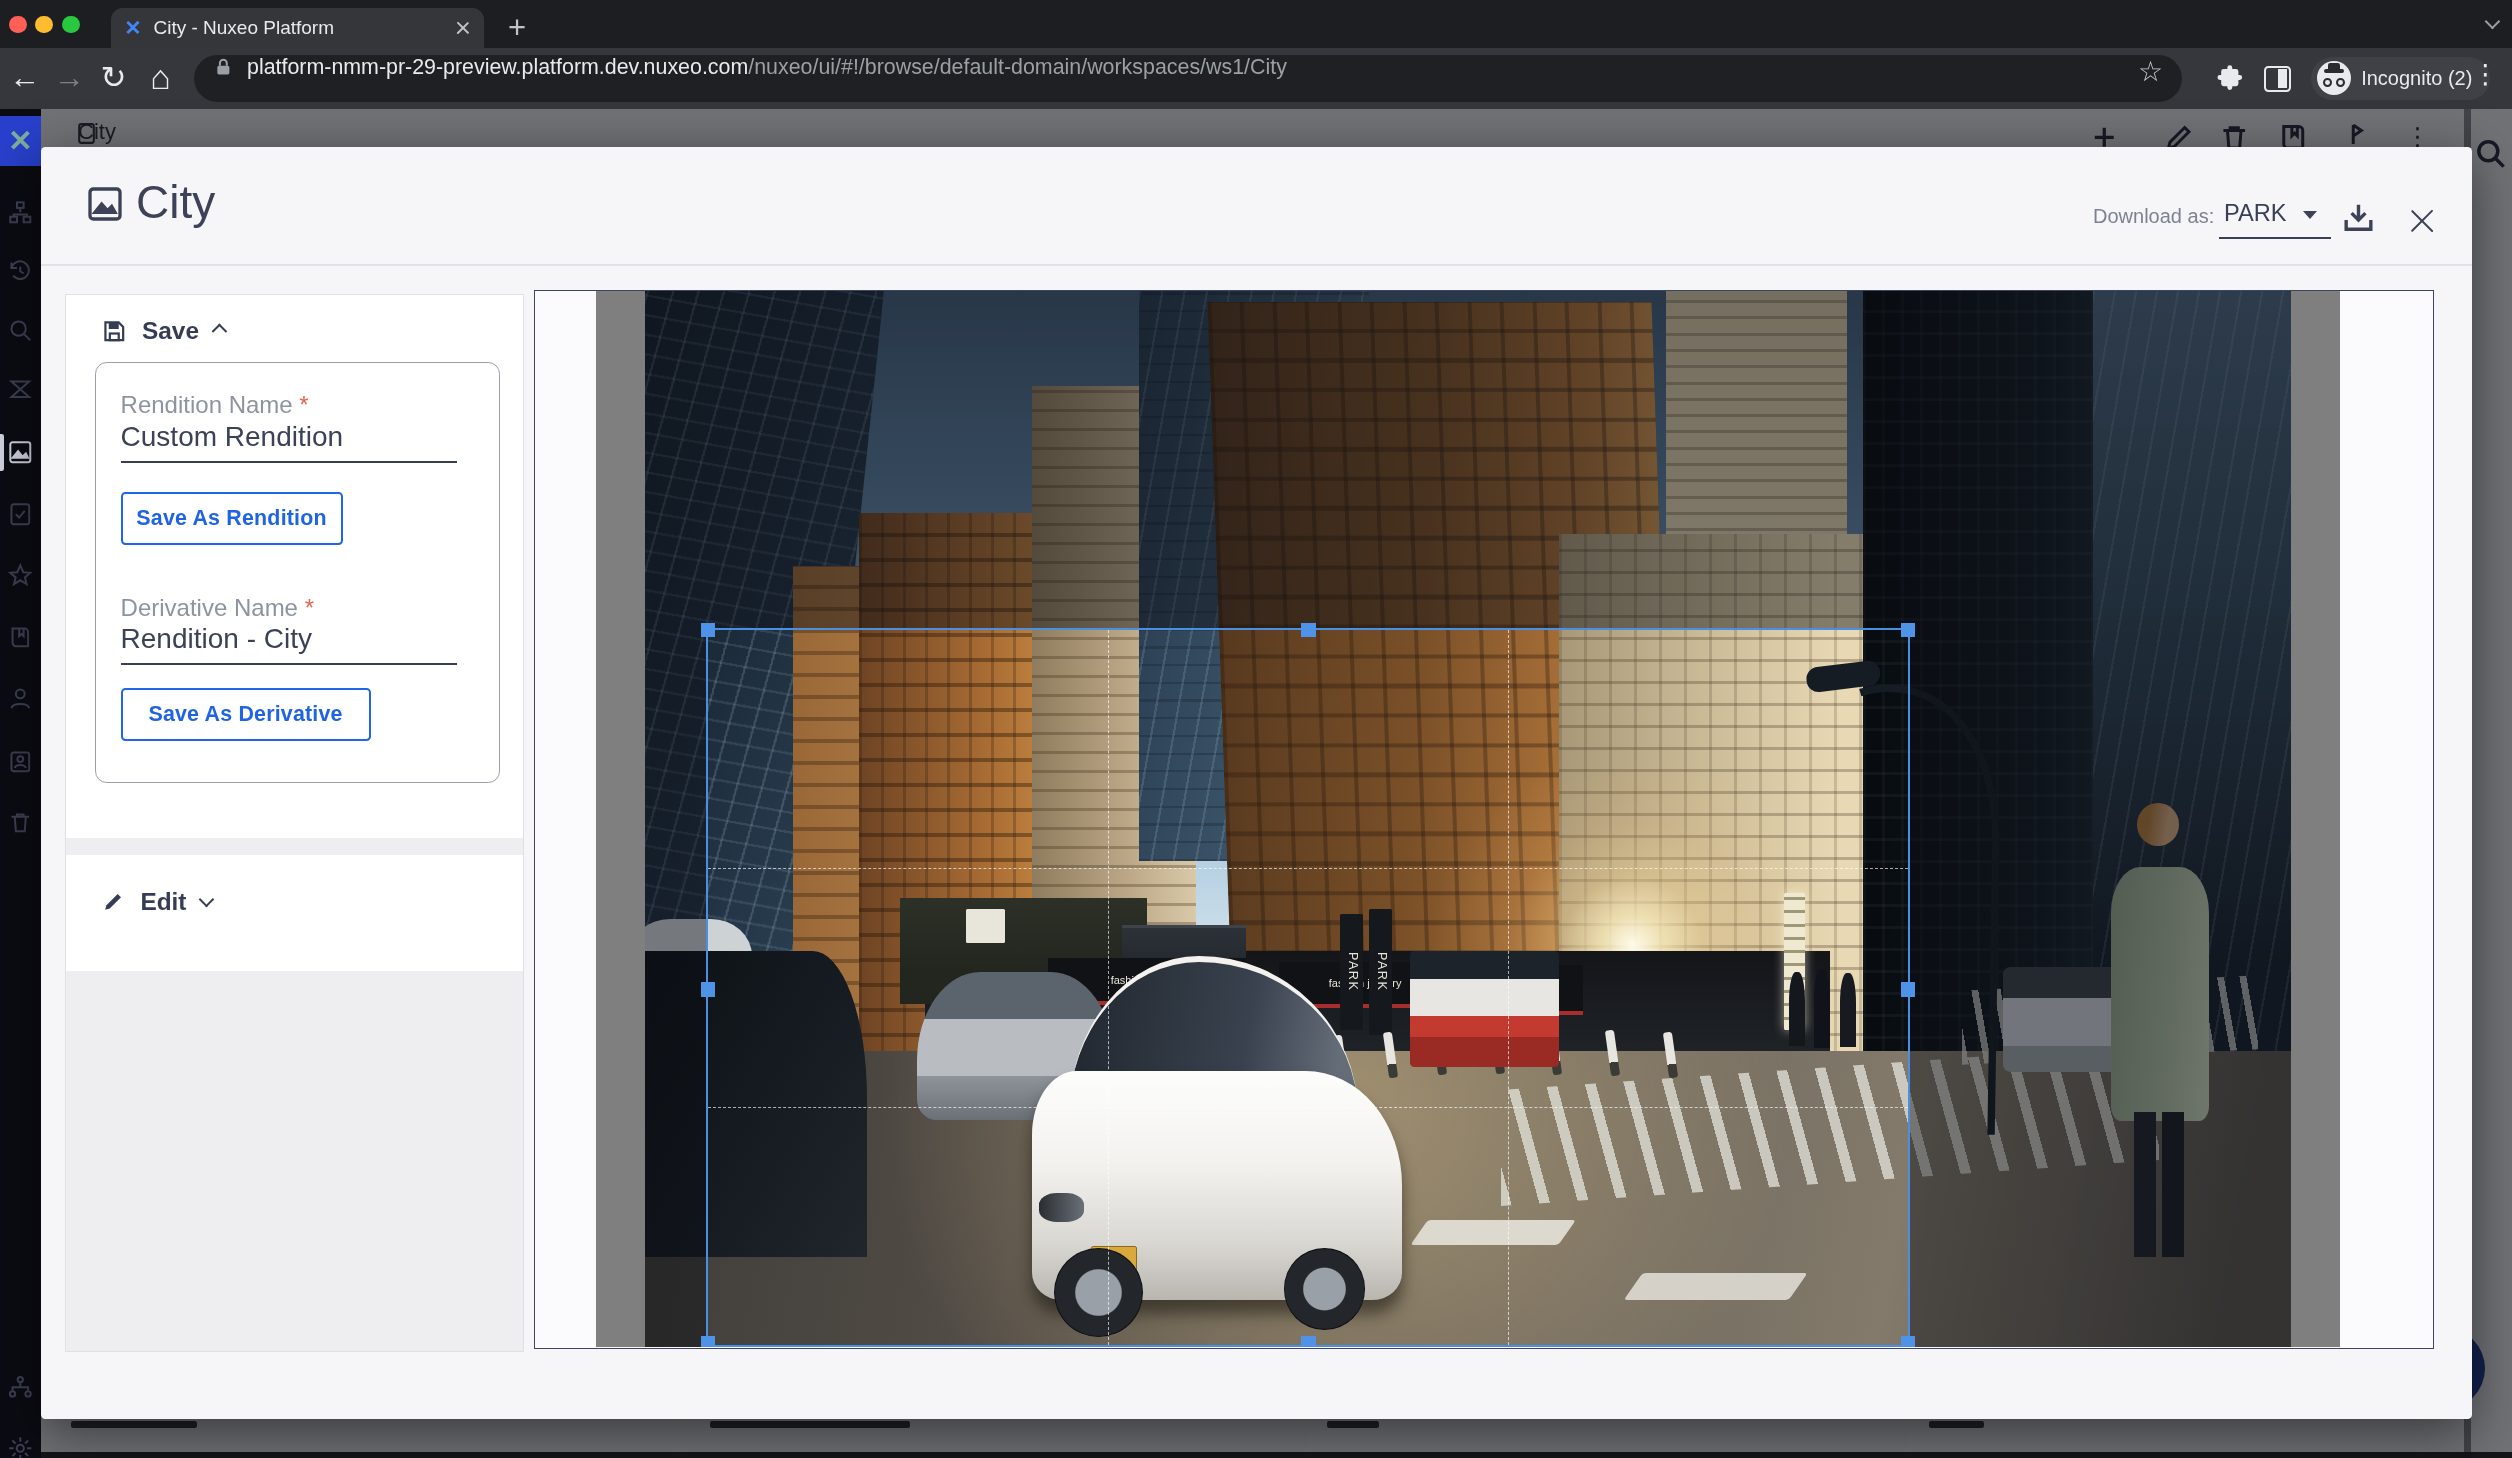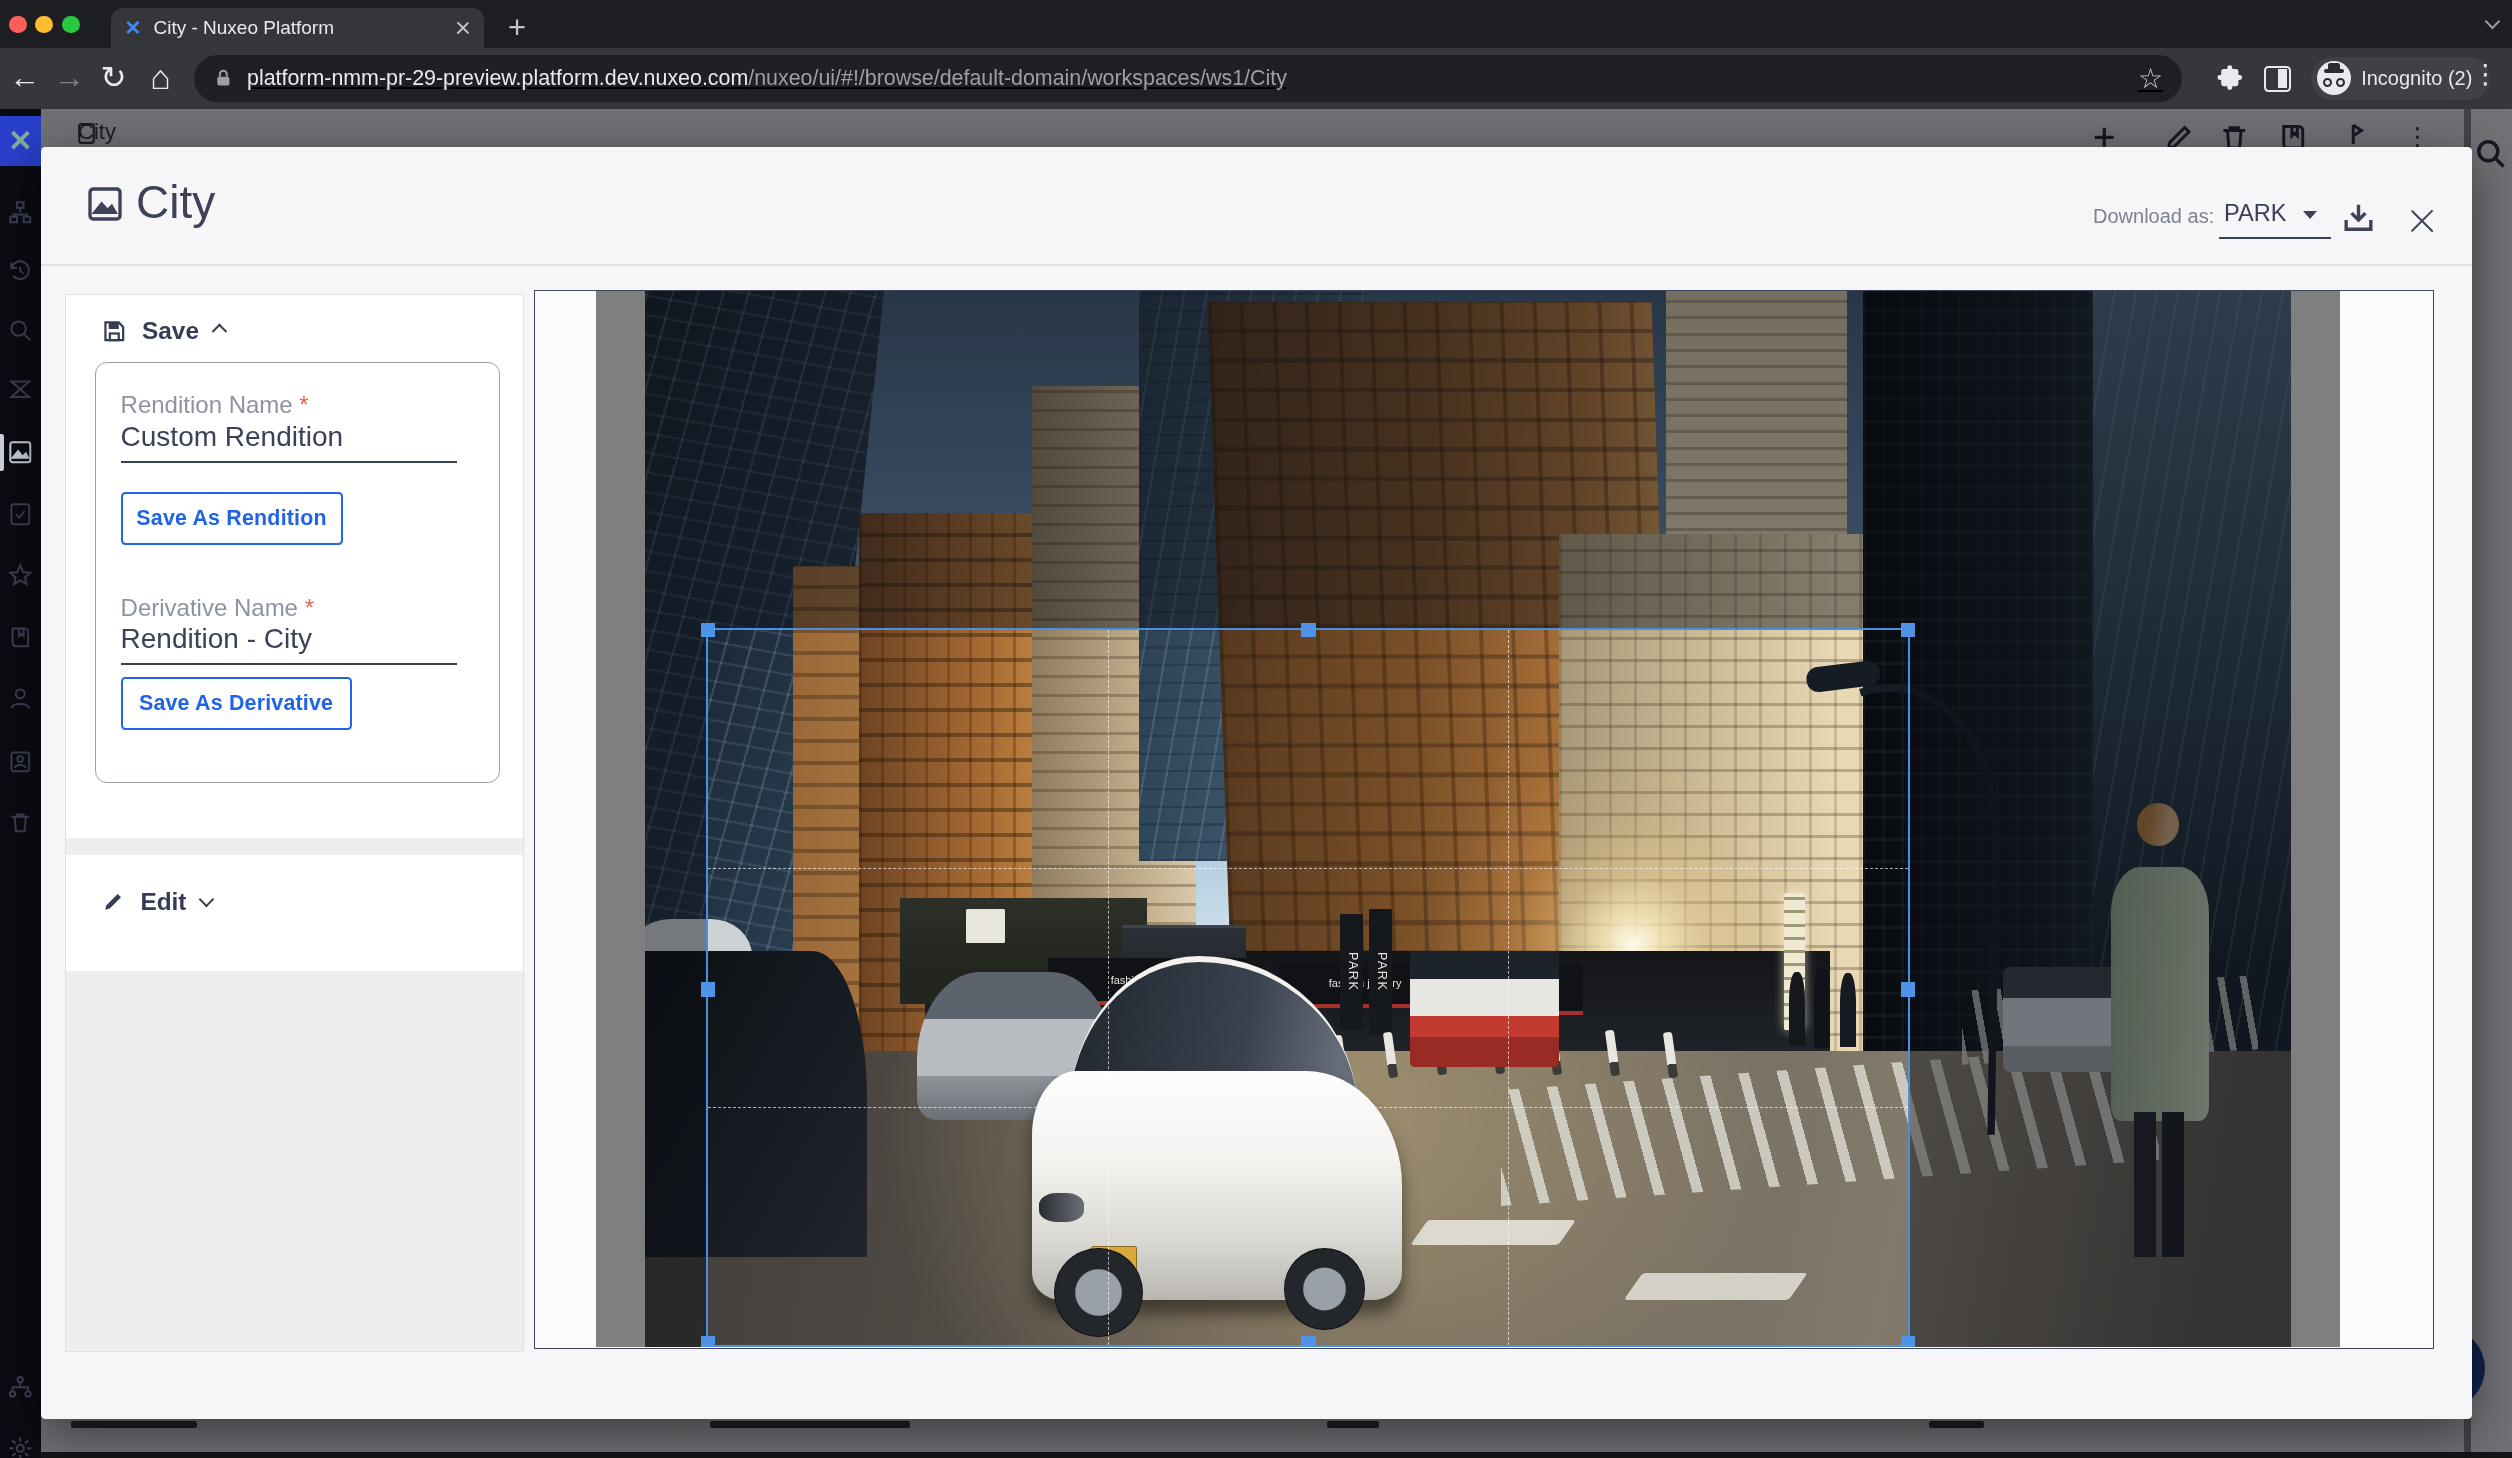--- a/index.html
+++ b/index.html
@@ -18,21 +18,21 @@
   .xicon::before,.xicon::after{content:"";position:absolute;left:50%;top:50%;width:100%;height:2.2px;
     background:currentColor;transform:translate(-50%,-50%) rotate(45deg);border-radius:1.5px;}
   .xicon::after{transform:translate(-50%,-50%) rotate(-45deg);}
   .newtab{position:absolute;left:508px;top:8.9px;color:#c0c3c7;font-size:31px;font-weight:300;line-height:37px;}
   .chv{display:inline-block;width:8.9px;height:8.9px;border-right:2.2px solid currentColor;
     border-bottom:2.2px solid currentColor;transform:rotate(45deg);}
   .chv-up{transform:rotate(-135deg);}
   .toolbar{position:absolute;left:0;top:48px;width:2512px;height:61px;background:#35373c;}
   .navbtn{position:absolute;top:0;height:61px;line-height:59px;font-size:31px;color:#e8eaed;text-align:center;width:41px;}
   .urlbar{position:absolute;left:194px;top:7.4px;width:1988px;height:47px;background:#1f2023;
-    border-radius:23.6px;display:flex;align-items:center;padding:0 19px;box-sizing:border-box;text-decoration:underline;}
+    border-radius:23.6px;display:flex;align-items:flex-start;padding:0 19px;box-sizing:border-box;}
   .url{font-size:21.4px;white-space:nowrap;overflow:hidden;}
   .url .dom{color:#e8eaed;}
   .url .path{color:#9aa0a6;}
   .incog{position:absolute;left:2311px;top:8.9px;height:43px;background:#3f4146;border-radius:22px;
     display:flex;align-items:center;padding:0 17.7px 0 5.9px;}
   .incog-circ{width:34px;height:34px;border-radius:50%;background:#e8eaed;position:relative;margin-right:10.3px;}
   .incog-circ .hat{position:absolute;left:6.7px;top:7.4px;width:20.7px;height:4.4px;background:#2b2c2f;border-radius:2.2px;}
   .incog-circ .crown{position:absolute;left:11px;top:1.5px;width:11.8px;height:6.7px;background:#2b2c2f;border-radius:2.2px 2.2px 0 0;}
   .incog-circ .gl{position:absolute;top:17px;width:8.9px;height:8.9px;border:2.2px solid #2b2c2f;border-radius:50%;box-sizing:border-box;}
   .incog-text{color:#e8eaed;font-size:20px;}
@@ -311,21 +311,21 @@
               <span>Rendition Name</span> <span class="req">*</span>
             </div>
             <div class="fld-value" style="top:58px">Custom Rendition</div>
             <div class="fld-line" style="top:98px"></div>
             <div class="btn" style="top:129px;width:222px">Save As Rendition</div>
             <div class="fld-label" style="top:231px">
               <span>Derivative Name</span> <span class="req">*</span>
             </div>
             <div class="fld-value" style="top:260px">Rendition - City</div>
             <div class="fld-line" style="top:300px"></div>
-            <div class="btn" style="top:314px;width:231px">Save As Derivative</div>
+            <div class="btn" style="top:325px;width:250px">Save As Derivative</div>
           </div>
         </div>
 
         <div class="sect" style="top:560px;height:116px">
           <div class="sect-head" style="top:32.5px">
             <svg width="25" height="25" viewBox="0 0 24 24">
               <path d="M4 20l1.2-4.4L16 4.8l3.2 3.2L8.4 18.8z" fill="#363c55"></path>
             </svg>
             <span>Edit</span>
             <span class="chv" style="color:#363c55;margin-top:-4.4px"></span>

